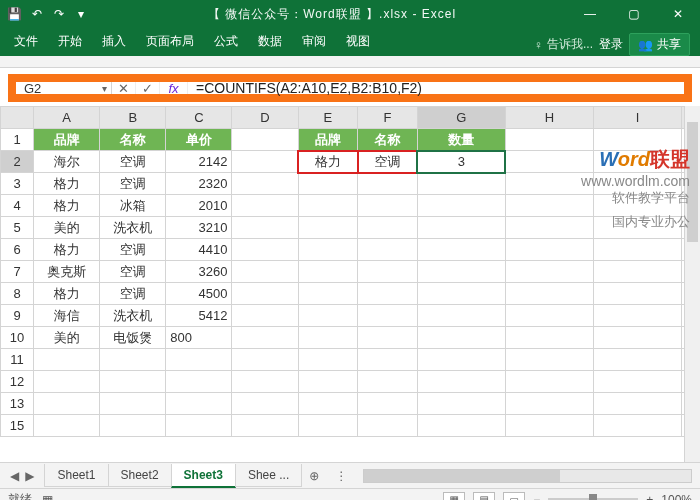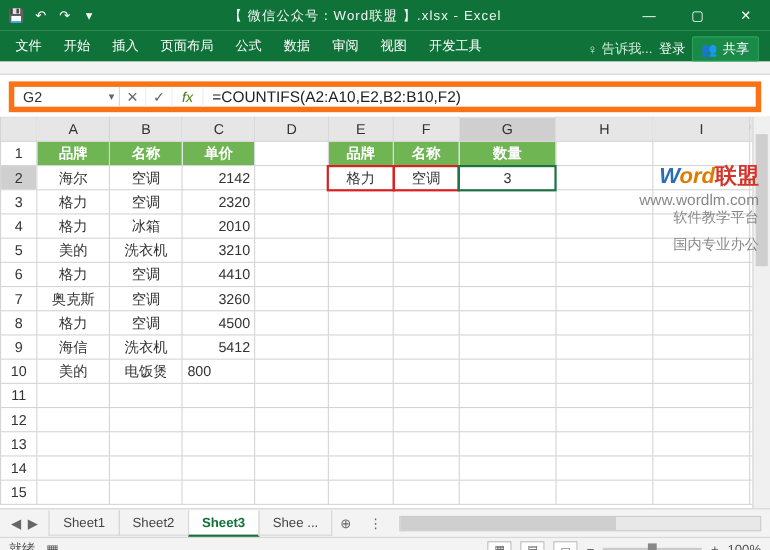--- a/index.html
+++ b/index.html
@@ -14,26 +14,26 @@
   .winbtn.close { background:transparent; }
 
   .ribbon-tabs { height:28px; background:#0f7238; display:flex; align-items:flex-end; color:#fff; padding:0 4px; }
   .tab { padding:6px 10px 6px; font-size:12px; cursor:pointer; }
   .ribbon-right { margin-left:auto; display:flex; align-items:center; gap:6px; padding-right:6px; }
   .tellme { color:#cfe9d8; font-size:12px; display:flex; align-items:center; gap:4px; }
   .share-btn { background:#1a8a49; border:1px solid #2da15c; color:#fff; padding:2px 8px; border-radius:2px; display:flex; align-items:center; gap:4px; }
 
   .ribbon-body { height:12px; background:#f3f3f3; border-bottom:1px solid #d4d4d4; }
 
-  .formula-bar { height:28px; display:flex; align-items:center; border-bottom:1px solid #d4d4d4; background:#fff; margin:6px 8px 2px 8px; border:5px solid #f97316; }
+  .formula-bar { height:28px; display:flex; align-items:center; border-bottom:1px solid #d4d4d4; background:#fff; margin:6px 8px 2px 8px; border:8px solid #f97316; }
   .namebox { width:96px; border-right:1px solid #d4d4d4; height:100%; display:flex; align-items:center; padding:0 8px; font-size:13px; color:#333; position:relative; }
   .namebox-dd { position:absolute; right:4px; color:#666; font-size:10px; }
   .fx-btns { display:flex; align-items:center; height:100%; }
   .fx-btn { width:24px; text-align:center; color:#666; height:100%; display:flex; align-items:center; justify-content:center; border-right:1px solid #eee; font-size:13px; }
-  .fx-label { width:28px; text-align:center; font-style:italic; color:#4d7c0f; }
+  .fx-label { width:28px; text-align:center; font-style:italic; color:#6d28d9; }
   .formula-input { flex:1; padding:0 8px; font-size:14px; color:#222; display:flex; align-items:center; height:100%; }
   .fbar-expand { width:22px; display:flex; align-items:center; justify-content:center; color:#666; border-left:1px solid #d4d4d4; height:100%; }
 
   .grid-area { position:relative; height:356px; overflow:hidden; }
   table.grid { border-collapse:collapse; table-layout:fixed; width:700px; }
   .grid th, .grid td { border:1px solid #d4d4d4; height:22px; font-size:13px; padding:0 4px; text-align:center; background:#fff; color:#333; overflow:hidden; white-space:nowrap; }
   .grid th { background:#e6e6e6; font-weight:normal; color:#333; }
   .grid th.corner { width:30px; }
   .rowhdr { width:30px; background:#e6e6e6; text-align:center; }
   .hdr-cell { background:#6fb554 !important; color:#fff !important; font-weight:bold; }
@@ -88,21 +88,20 @@
 
 <div class="ribbon-tabs">
   <div class="tab">文件</div>
   <div class="tab">开始</div>
   <div class="tab">插入</div>
   <div class="tab">页面布局</div>
   <div class="tab">公式</div>
   <div class="tab">数据</div>
   <div class="tab">审阅</div>
   <div class="tab">视图</div>
-  <div class="tab">开发工具</div>
   <div class="ribbon-right">
     <div class="tellme">
       <span>♀</span>
       <span>告诉我...</span>
     </div>
     <div>登录</div>
     <div class="share-btn">
       <span>👥</span>
       <span>共享</span>
     </div>
@@ -322,33 +321,20 @@
           <td></td>
           <td></td>
           <td></td>
           <td></td>
           <td></td>
           <td></td>
           <td></td>
           <td></td>
         </tr>
     <tr>
-          <td class="rowhdr">14</td>
-          <td></td>
-          <td></td>
-          <td></td>
-          <td></td>
-          <td></td>
-          <td></td>
-          <td></td>
-          <td></td>
-          <td></td>
-          <td></td>
-        </tr>
-    <tr>
           <td class="rowhdr">15</td>
           <td></td>
           <td></td>
           <td></td>
           <td></td>
           <td></td>
           <td></td>
           <td></td>
           <td></td>
           <td></td>

